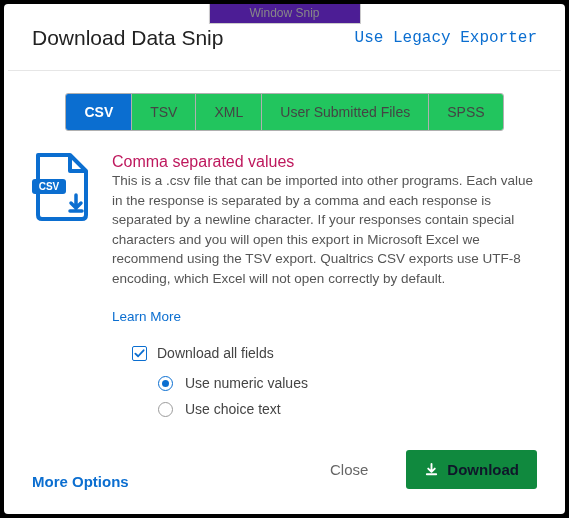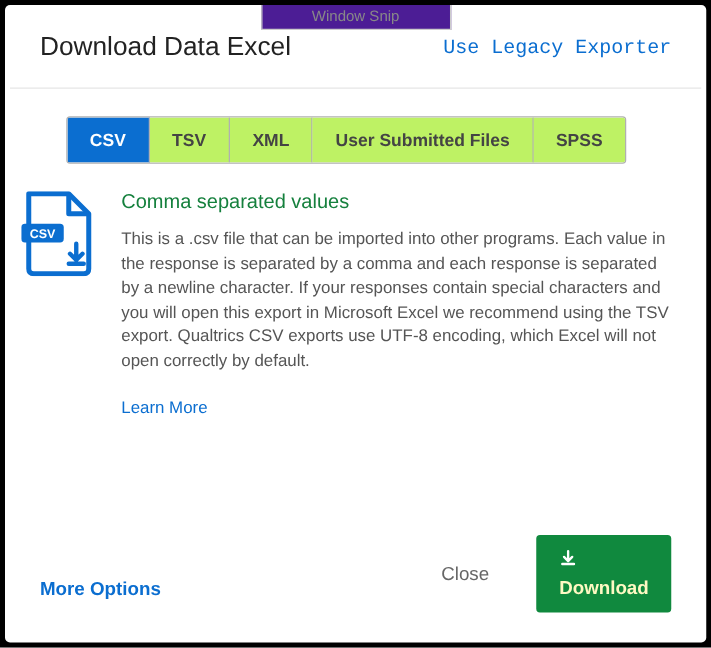--- a/index.html
+++ b/index.html
@@ -54,61 +54,59 @@
   cursor: pointer;
   font-family: Liberation Mono, monospace;
 }
 .divider {
   height: 1px;
   background: #e6e6e6;
   margin: 0 4px;
 }
 .content {
   flex: 1;
-  padding: 22px 28px 10px 13px;
+  padding: 22px 28px 10px 28px;
   overflow: auto;
 }
 .tabs {
   display: flex;
   justify-content: center;
   margin-bottom: 22px;
 }
 .tabs-inner {
   display: flex;
   border: 1px solid #b0b0b0;
   border-radius: 3px;
   overflow: hidden;
 }
 .tab {
   padding: 10px 18px;
   font-size: 14px;
   color: #444;
-  background: #bef264;
+  background: #22c55e;
   border-right: 1px solid #b0b0b0;
   cursor: pointer;
-  font-weight: bold;
 }
 .tab:last-child { border-right: none; }
 .tab.active {
   background: #0b6ed0;
   color: #fff;
   font-weight: 600;
 }
 .main-row {
   display: flex;
   gap: 22px;
 }
 .icon-col { flex-shrink: 0; }
 .csv-icon-svg { width: 58px; height: 68px; }
 .text-col { flex: 1; }
 .format-title {
   font-size: 16px;
   font-weight: 400;
-  color: #15803d;
-  margin-bottom: 10px;
+  color: #be185d;
 }
 .format-desc {
   font-size: 13.5px;
   line-height: 1.45;
   color: #555;
   margin-bottom: 19px;
 }
 .learn-more {
   color: #0b6ed0;
   font-size: 13.5px;
@@ -184,41 +182,41 @@
   align-items: center;
   gap: 38px;
 }
 .close-btn {
   color: #666;
   font-size: 15px;
   cursor: pointer;
 }
 .download-btn {
   background: #10893e;
-  color: #fef9c3;
+  color: #0f172a;
   border: none;
   border-radius: 3px;
   padding: 11px 18px;
   font-size: 15px;
   font-weight: 600;
   cursor: pointer;
   display: flex;
+  align-items: center;
   gap: 8px;
-  flex-direction: column;
 }
 .download-btn svg { width: 15px; height: 15px; }
 </style>
 </head>
 <body>
 
 <div class="modal">
   <div class="window-snip">Window Snip</div>
 
   <div class="header">
-    <h1>Download Data Excel</h1>
+    <h1>Download Data Snip</h1>
     <a class="legacy-link">Use Legacy Exporter</a>
   </div>
 
   <div class="divider"></div>
 
   <div class="content">
     <div class="tabs">
       <div class="tabs-inner">
         <div class="tab active">CSV</div>
         <div class="tab">TSV</div>
@@ -236,20 +234,42 @@
           <rect x="0" y="26" width="34" height="15" rx="3" fill="#0b6ed0"></rect>
           <text x="17" y="37" text-anchor="middle" font-size="10" font-weight="700" fill="#fff" font-family="Arial">CSV</text>
           <path d="M44 42 L44 55 M39 50 L44 55 L49 50 M38 58 L50 58" fill="none" stroke="#0b6ed0" stroke-width="3.5" stroke-linecap="round" stroke-linejoin="round"></path>
         </svg>
       </div>
       <div class="text-col">
         <div class="format-title">Comma separated values</div>
         <div class="format-desc">This is a .csv file that can be imported into other programs. Each value in the response is separated by a comma and each response is separated by a newline character. If your responses contain special characters and you will open this export in Microsoft Excel we recommend using the TSV export. Qualtrics CSV exports use UTF-8 encoding, which Excel will not open correctly by default.</div>
         <a class="learn-more">Learn More</a>
 
+        <div class="options">
+          <div class="checkbox-row">
+            <div class="checkbox">
+              <svg viewBox="0 0 12 12">
+                  <path d="M1.5 6.2 L4.5 9 L10.5 2.5" fill="none" stroke="currentColor" stroke-width="2" stroke-linecap="round" stroke-linejoin="round"></path>
+                </svg>
+            </div>
+            <span class="opt-label">Download all fields</span>
+          </div>
+          <div class="radio-group">
+            <div class="radio-row">
+              <div class="radio selected">
+                <div class="radio-dot"></div>
+              </div>
+              <span class="opt-label">Use numeric values</span>
+            </div>
+            <div class="radio-row">
+              <div class="radio"></div>
+              <span class="opt-label">Use choice text</span>
+            </div>
+          </div>
+        </div>
       </div>
     </div>
   </div>
 
   <div class="footer">
     <div class="more-options">More Options</div>
     <div class="footer-right">
       <div class="close-btn">Close</div>
       <button class="download-btn">
         <svg viewBox="0 0 16 16">

